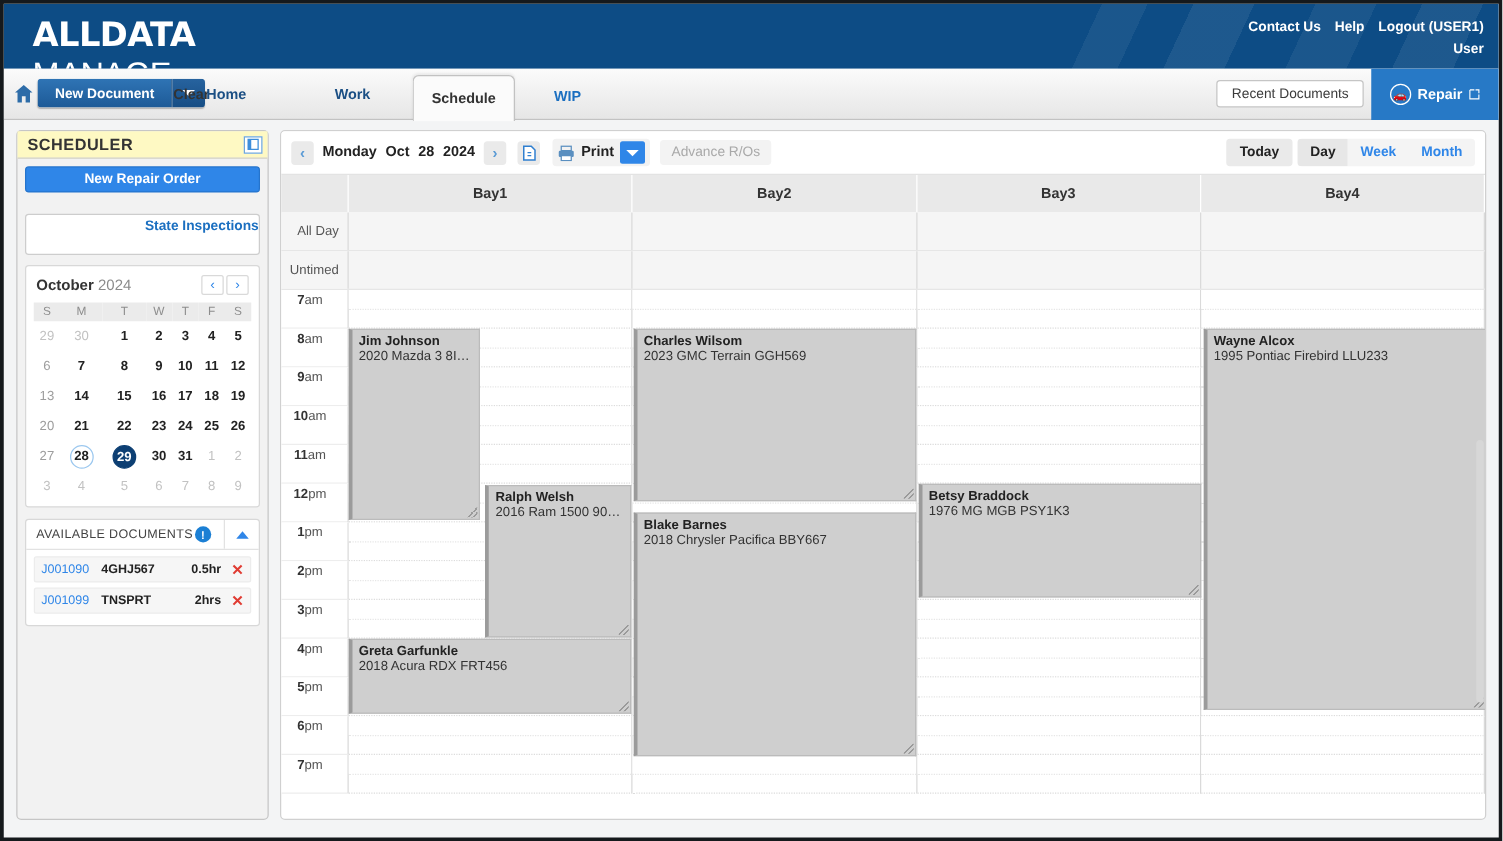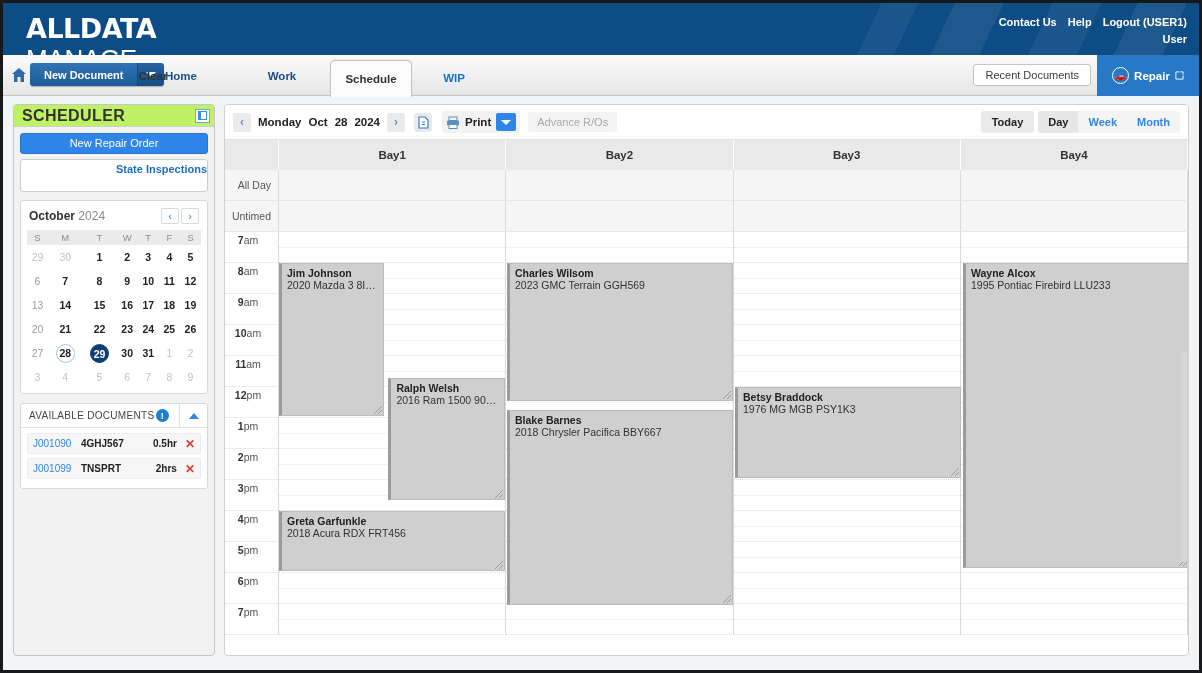--- a/index.html
+++ b/index.html
@@ -109,35 +109,35 @@
   
   .body-wrap { position: relative; height: 576px; padding: 8px; }
 
   
   .sidepanel {
     position: absolute; left: 10px; top: 8px;
     width: 202px; height: 552px;
     background: #f2f2f2; border: 1px solid #c6c6c6; border-radius: 4px;
   }
   .sp-head {
-    height: 22px; background: #bef264; border-bottom: 1px solid #cfcfcf;
+    height: 22px; background: #fef9c3; border-bottom: 1px solid #cfcfcf;
     display: flex; align-items: center; justify-content: space-between;
     padding: 0 4px 0 8px;
-    font-size: 16px; font-weight: bold; color: #333; letter-spacing: .4px;
+    font-size: 13px; font-weight: bold; color: #333; letter-spacing: .4px;
   }
   .collapse-ico {
     width: 15px; height: 14px; border: 1px solid #6fa8dc; background: #fff;
     display: flex; align-items: center; justify-content: center;
   }
   .collapse-inner { width: 9px; height: 9px; border: 1.5px solid #3d8edb; border-left-width: 3px; }
   .sp-inner { padding: 6px; }
   .btn-primary {
-    display: block; width: 100%; height: 21px; margin-bottom: 5px;
+    display: block; width: 100%; height: 21px; margin-bottom: 17px;
     background: #2f86e8; color: #fff; border: 1px solid #2574cd; border-radius: 3px;
-    font-size: 11px; font-weight: normal; line-height: 19px; text-align: center;
+    font-size: 11px; font-weight: bold; line-height: 19px; text-align: center;
   }
   .btn-secondary {
     display: block; width: 100%; height: 33px; margin-bottom: 8px;
     background: #fff; color: #1b6fc0; border: 1px solid #cdcdcd; border-radius: 3px;
     font-size: 11px; font-weight: bold; line-height: 19px; text-align: right;
   }
   .cal-box {
     background: #fff; border: 1px solid #d8d8d8; border-radius: 3px;
     padding: 7px 6px 4px; margin-bottom: 9px;
   }
@@ -614,21 +614,21 @@
                 <div class="cell"></div>
                 <div class="cell"></div>
               </div>
             </div>
           <div class="events-layer" id="events-layer">
               <div class="evt" style="left: 0px; width: 105.16px; top: 31px; height: 153px;">
                 <div class="name">Jim Johnson</div>
                 <div class="veh">2020 Mazda 3 8IOU56</div>
                 <div class="grip"></div>
               </div>
-              <div class="evt" style="left: 109.44px; width: 116.56px; top: 146px; height: 122px;">
+              <div class="evt" style="left: 109.44px; width: 116.56px; top: 156px; height: 122px;">
                 <div class="name">Ralph Welsh</div>
                 <div class="veh">2016 Ram 1500 902...</div>
                 <div class="grip"></div>
               </div>
               <div class="evt" style="left: 0px; width: 226px; top: 279px; height: 60px;">
                 <div class="name">Greta Garfunkle</div>
                 <div class="veh">2018 Acura RDX FRT456</div>
                 <div class="grip"></div>
               </div>
               <div class="evt" style="left: 228px; width: 226px; top: 31px; height: 137.5px;">

